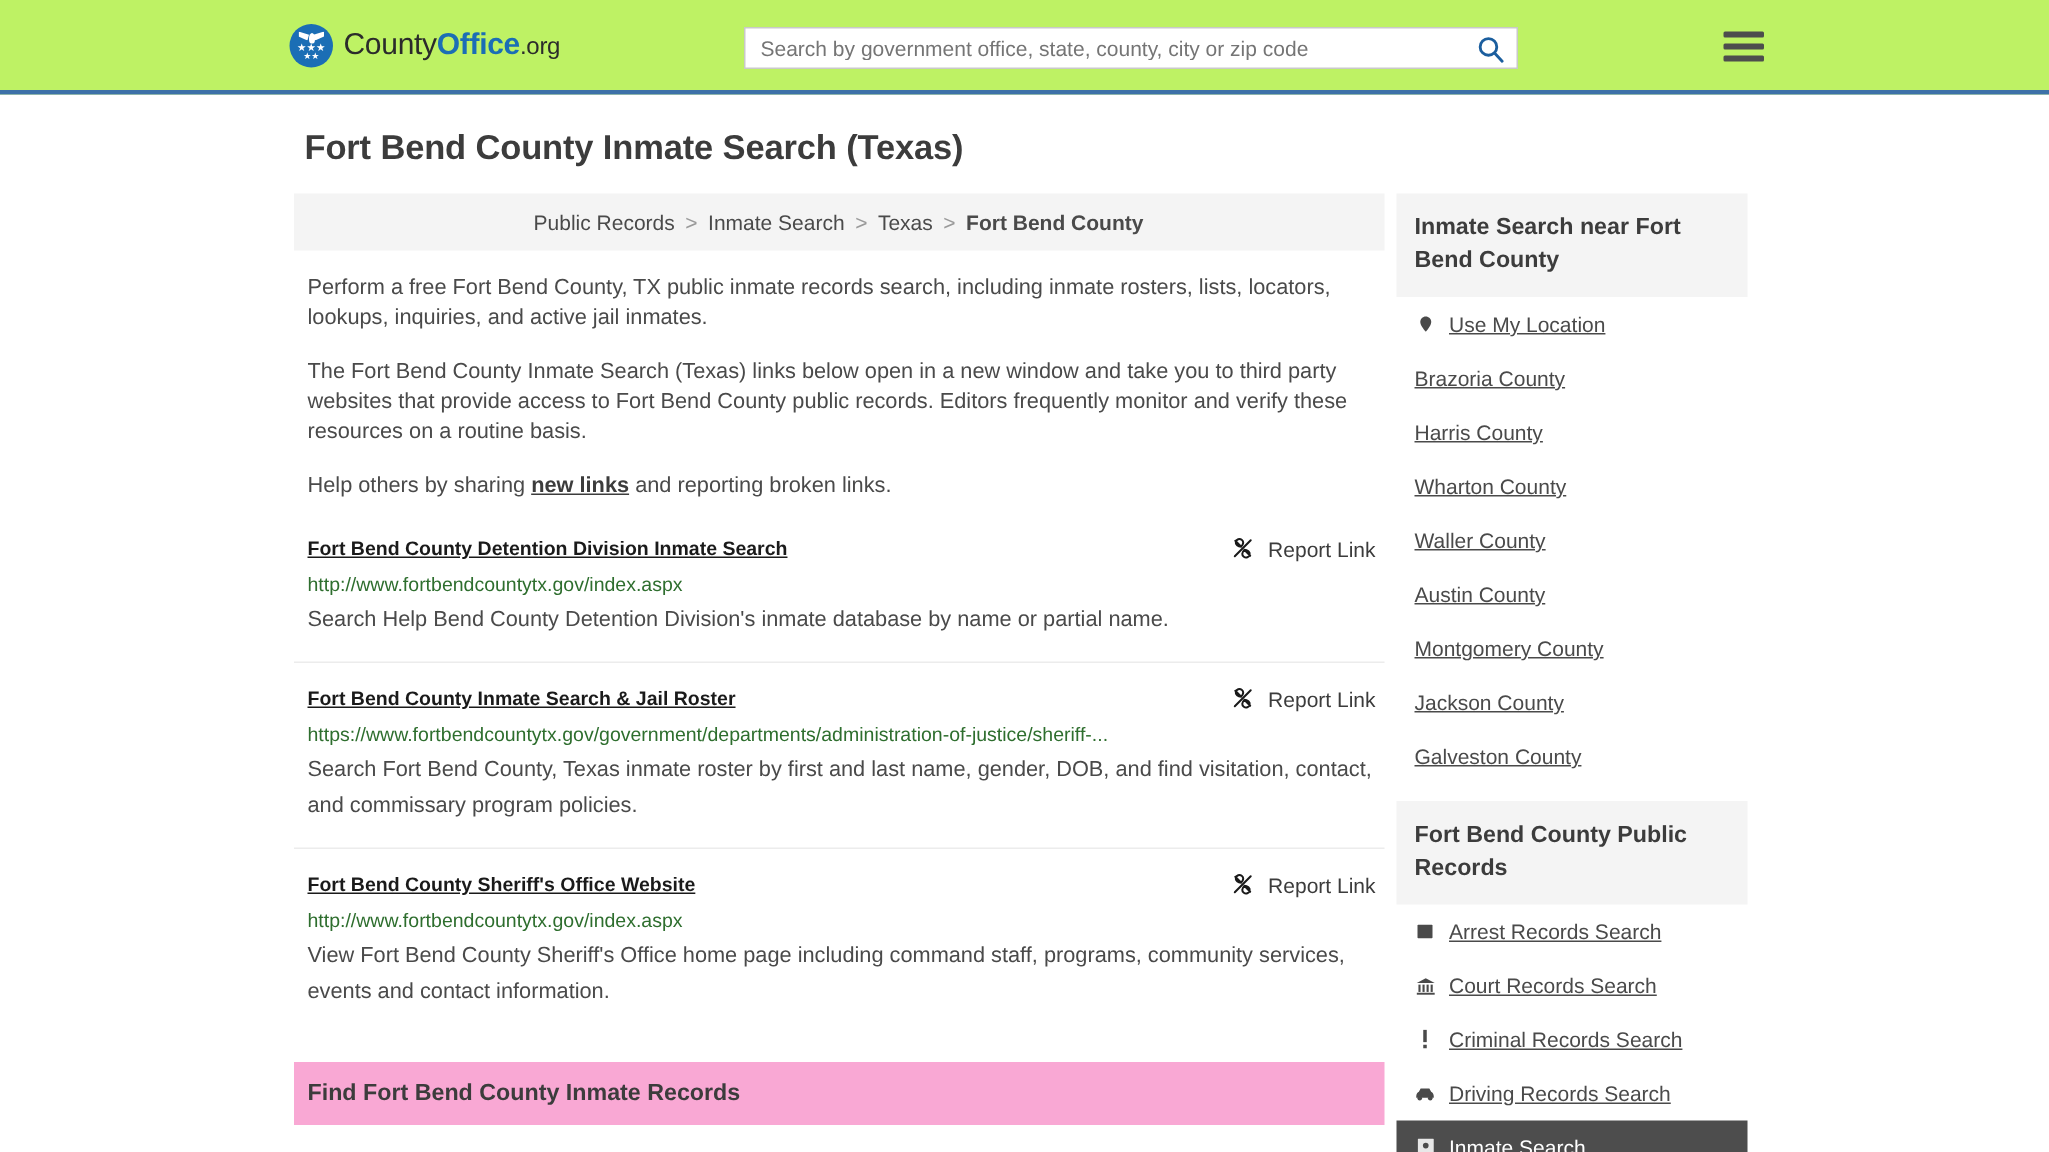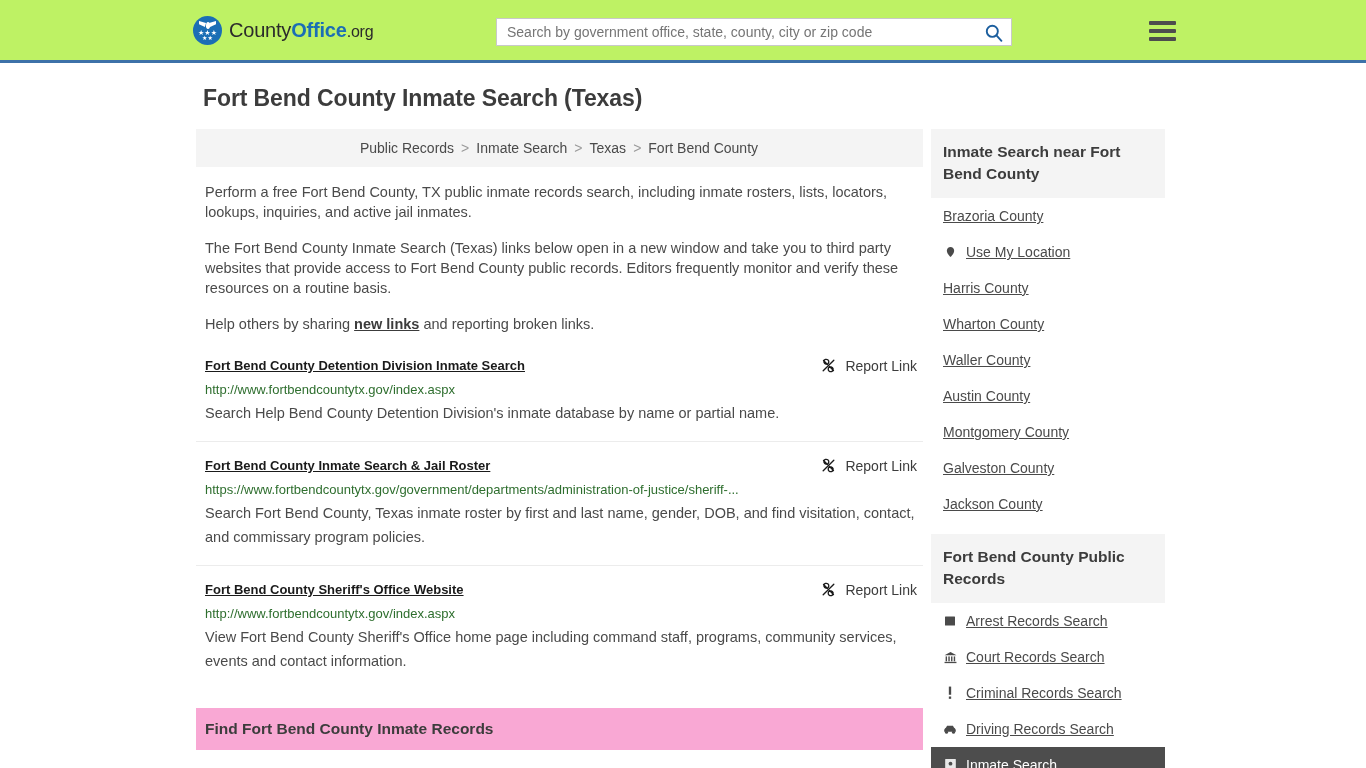--- a/index.html
+++ b/index.html
@@ -169,21 +169,21 @@
     align-items: center;
     gap: 0px;
     justify-content: center;
   }
   .breadcrumb a {
     color: #4a4a4a;
     text-decoration: none;
     cursor: pointer;
   }
   .breadcrumb .sep { color: #9a9a9a; padding: 0 7px; }
-  .breadcrumb .current { color: #4a4a4a; }
+  .breadcrumb .current { color: #4a4a4a; font-weight: bold; }
 
   
   .intro { padding: 0 6px 0 9px; }
   .intro p {
     margin: 16px 0 0 0;
     font-size: 14.5px;
     line-height: 20px;
     color: #4a4a4a;
   }
   .intro p:first-child { margin-top: 15px; }
@@ -418,52 +418,52 @@
       </div>
 
     </div>
 
     <aside class="side-col">
 
       <div class="side-panel">
         <div class="side-title">Inmate Search near Fort Bend County</div>
         <div class="side-list">
 
-          <div class="side-item no-icon">
-            <span class="lbl">Brazoria County</span>
-          </div>
-
           <div class="side-item">
             <span class="ic">
               <svg width="11" height="14" viewBox="0 0 24 24" fill="#4a4a4a">
                 <path d="M12 1C7.6 1 4 4.6 4 9c0 6 8 14 8 14s8-8 8-14c0-4.4-3.6-8-8-8z"></path>
               </svg>
             </span>
             <span class="lbl">Use My Location</span>
           </div>
+
+          <div class="side-item no-icon">
+            <span class="lbl">Brazoria County</span>
+          </div>
           <div class="side-item no-icon">
             <span class="lbl">Harris County</span>
           </div>
           <div class="side-item no-icon">
             <span class="lbl">Wharton County</span>
           </div>
           <div class="side-item no-icon">
             <span class="lbl">Waller County</span>
           </div>
           <div class="side-item no-icon">
             <span class="lbl">Austin County</span>
           </div>
           <div class="side-item no-icon">
             <span class="lbl">Montgomery County</span>
           </div>
           <div class="side-item no-icon">
+            <span class="lbl">Jackson County</span>
+          </div>
+          <div class="side-item no-icon">
             <span class="lbl">Galveston County</span>
-          </div>
-          <div class="side-item no-icon">
-            <span class="lbl">Jackson County</span>
           </div>
 
         </div>
       </div>
 
       <div class="side-panel">
         <div class="side-title">Fort Bend County Public Records</div>
         <div class="side-list">
 
           <div class="side-item">

